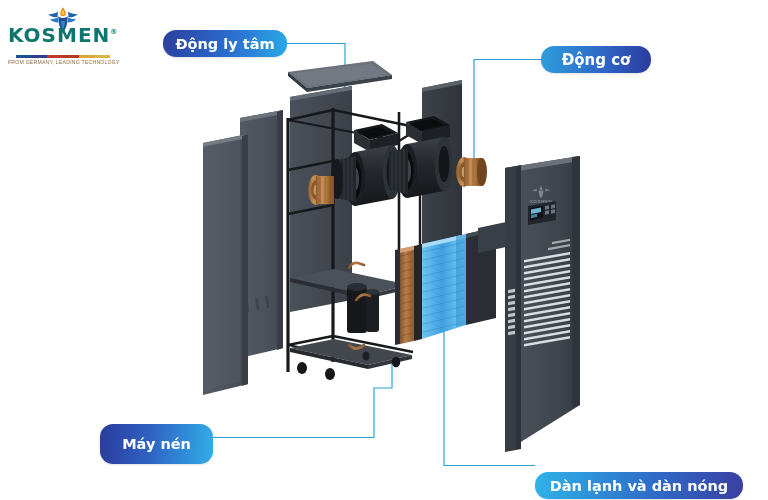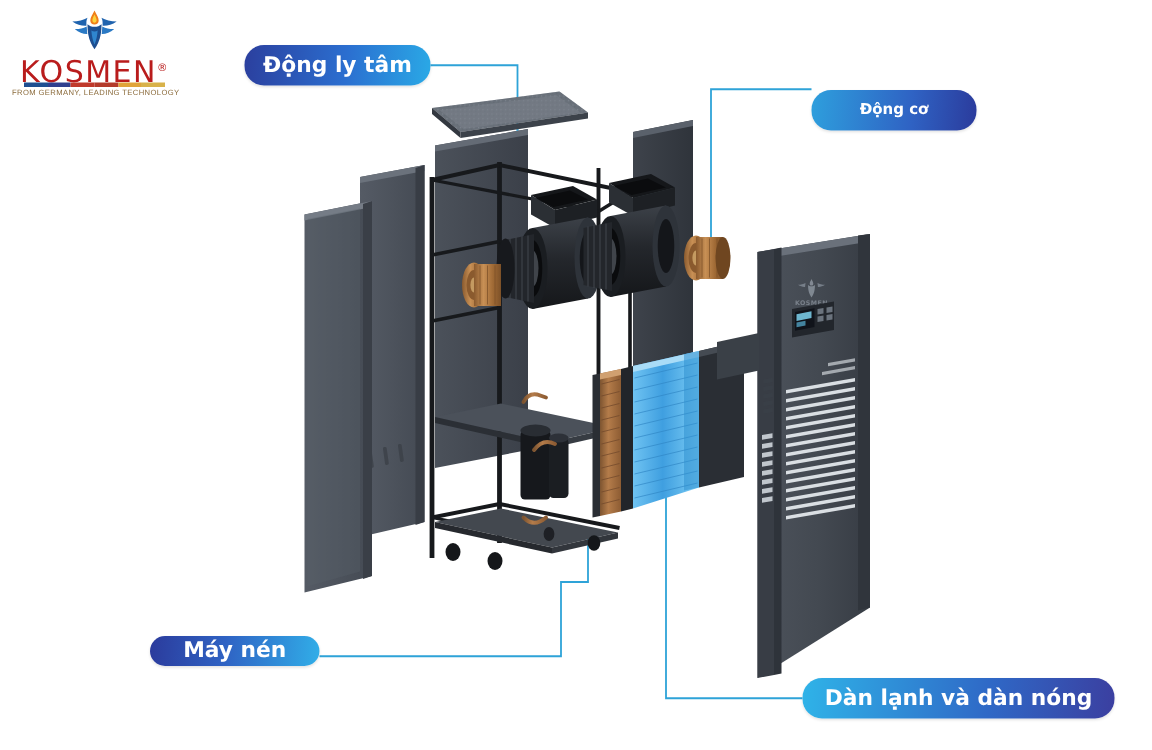--- a/index.html
+++ b/index.html
@@ -8,47 +8,47 @@
     font-family:"Liberation Sans","DejaVu Sans",sans-serif;
     overflow:hidden;position:relative;
   }
   #stage{position:absolute;left:0;top:0;width:768px;height:500px;}
   svg.layer{position:absolute;left:0;top:0;width:768px;height:500px;}
 
   
   .logo{position:absolute;left:8px;top:6px;width:110px;height:64px;}
   .logo-mark{position:absolute;left:37px;top:0px;width:36px;height:30px;}
   .logo-word{
-    position:absolute;left:0;top:29px;width:110px;text-align:center;
-    font-family:"DejaVu Sans",sans-serif;font-weight:normal;font-size:20px;
-    letter-spacing:1.0px;color:#b91c1c;line-height:20px;
+    position:absolute;left:0;top:16px;width:110px;text-align:center;
+    font-family:"DejaVu Sans",sans-serif;font-weight:bold;font-size:20px;
+    letter-spacing:1.0px;color:#0f766e;line-height:20px;
   }
   .logo-word sup{font-size:7px;vertical-align:super;}
   .logo-bar{position:absolute;left:8px;top:49px;width:94px;height:2.5px;display:flex;}
   .logo-bar i{flex:1;height:100%;display:block;}
   .logo-tag{
     position:absolute;left:0;top:53px;width:110px;text-align:center;
     font-size:5.1px;letter-spacing:.25px;color:#8a6a3a;
     font-family:"Liberation Sans",sans-serif;white-space:nowrap;
   }
 
   
   .pill{
     position:absolute;display:flex;align-items:center;justify-content:center;
     color:#fff;font-weight:bold;border-radius:13px;white-space:nowrap;
     font-family:"DejaVu Sans",sans-serif;
     box-shadow:0 1px 2px rgba(0,0,0,.12);
   }
   #pill-fan   {left:163px;top:30px; width:124px;height:27px;font-size:14.5px;
                background:linear-gradient(95deg,#2b3f9e 0%,#2b6fd0 55%,#2aa9e6 100%);}
-  #pill-motor {left:541px;top:60px; width:110px;height:27px;font-size:10px;
+  #pill-motor {left:541px;top:46px; width:110px;height:27px;font-size:15px;
                background:linear-gradient(95deg,#2e9fdd 0%,#2f63c4 60%,#2b3b9c 100%);}
-  #pill-comp  {left:100px;top:424px;width:113px;height:20px;font-size:14.5px;
+  #pill-comp  {left:100px;top:424px;width:113px;height:40px;font-size:14.5px;
                background:linear-gradient(95deg,#2b3b9c 0%,#2f63c4 45%,#31aee8 100%);}
-  #pill-coil  {left:535px;top:452px;width:208px;height:27px;font-size:14.5px;
+  #pill-coil  {left:535px;top:472px;width:208px;height:27px;font-size:14.5px;
                background:linear-gradient(95deg,#2fb3e8 0%,#2f68c6 60%,#3b3fa0 100%);}
 </style>
 </head>
 <body>
 
 <div id="stage">
 
   <div class="logo">
     <svg class="logo-mark" viewBox="0 0 36 30">
       <path d="M18 1 C16.6 4 15.2 5.6 15.2 7.6 C15.2 9.3 16.4 10.3 18 10.3 C19.6 10.3 20.8 9.3 20.8 7.6 C20.8 5.6 19.4 4 18 1 Z" fill="#f07f1a"></path>

